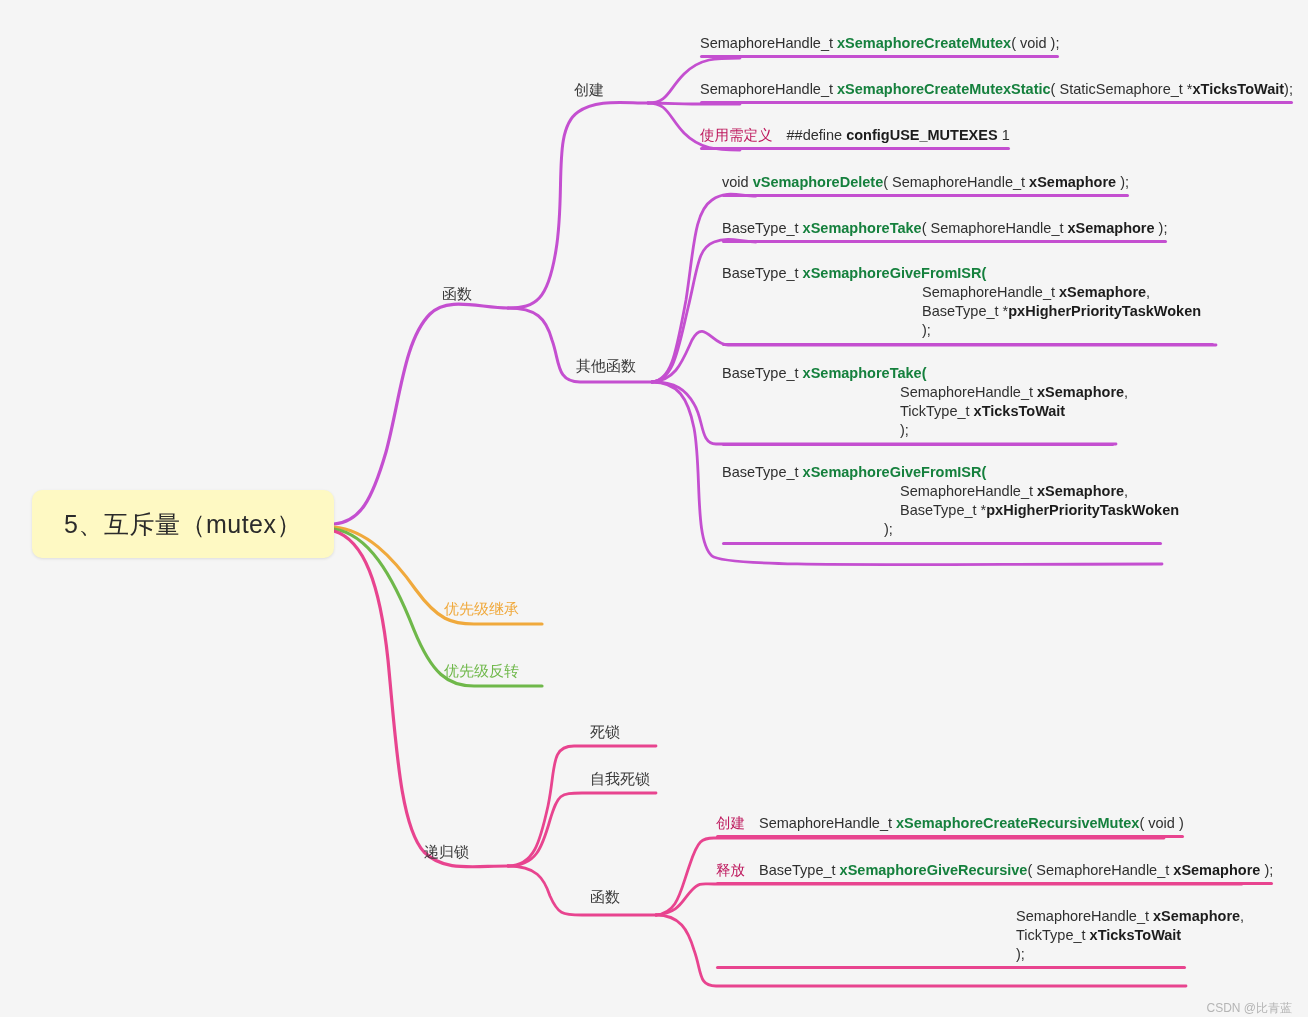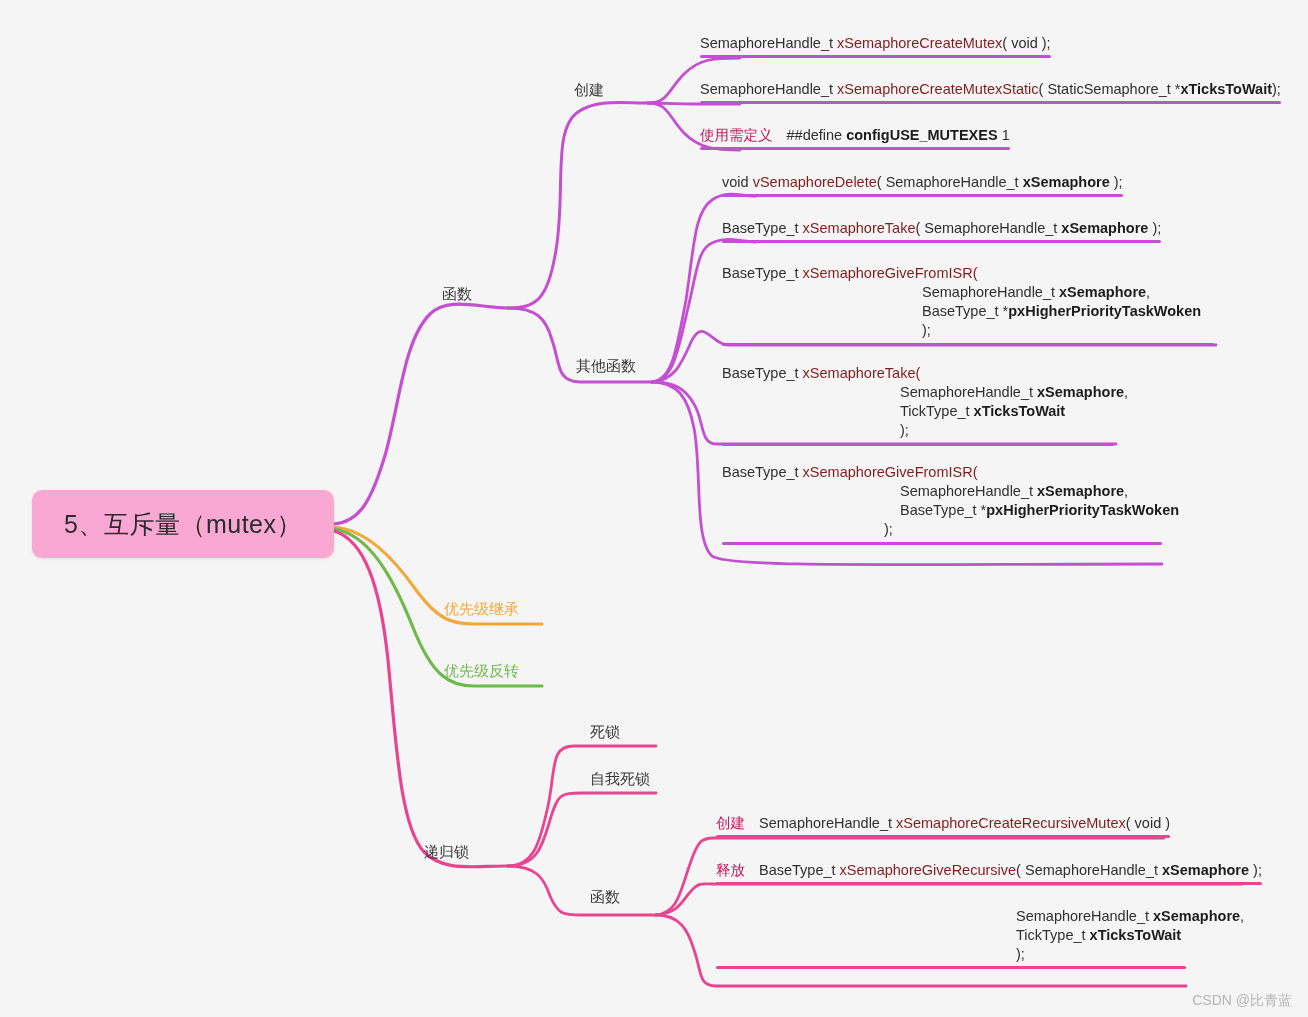--- a/index.html
+++ b/index.html
@@ -22,21 +22,21 @@
     height: 1017px;
     pointer-events: none;
   }
   
   .root-node {
     position: absolute;
     left: 32px;
     top: 490px;
     width: 302px;
     height: 68px;
-    background: #f9a8d4;
+    background: #fef9c3;
     border-radius: 10px;
     box-shadow: 0 1px 3px rgba(0,0,0,0.10);
     display: flex;
     align-items: center;
     justify-content: center;
   }
   .root-node .root-label {
     font-size: 25px;
     color: #2b2b2b;
     letter-spacing: 0.5px;
@@ -62,31 +62,31 @@
   .leaf .rule {
     display: block;
     height: 3px;
     border-radius: 2px;
     margin-top: 2px;
   }
   .leaf .code-line { display: block; }
   .leaf .indent { padding-left: 178px; display: block; }
   .leaf .indent-b { padding-left: 200px; display: block; }
   .leaf .indent-c { padding-left: 300px; display: block; }
-  .fn { color: #7f1d1d; font-weight: normal; }
+  .fn { color: #15803d; font-weight: bold; }
   .bd { font-weight: bold; color: #1c1c1c; }
   .cn { color: #be185d; }
   .cn-gap { margin-right: 14px; }
 
   
   .watermark {
     position: absolute;
     right: 16px;
-    bottom: 7px;
-    font-size: 14px;
+    bottom: 0;
+    font-size: 12px;
     color: #b4b4b4;
     white-space: nowrap;
   }
 </style>
 </head>
 <body>
 
 <div id="canvas">
 
   <svg id="edges" viewBox="0 0 1308 1017" xmlns="http://www.w3.org/2000/svg">

